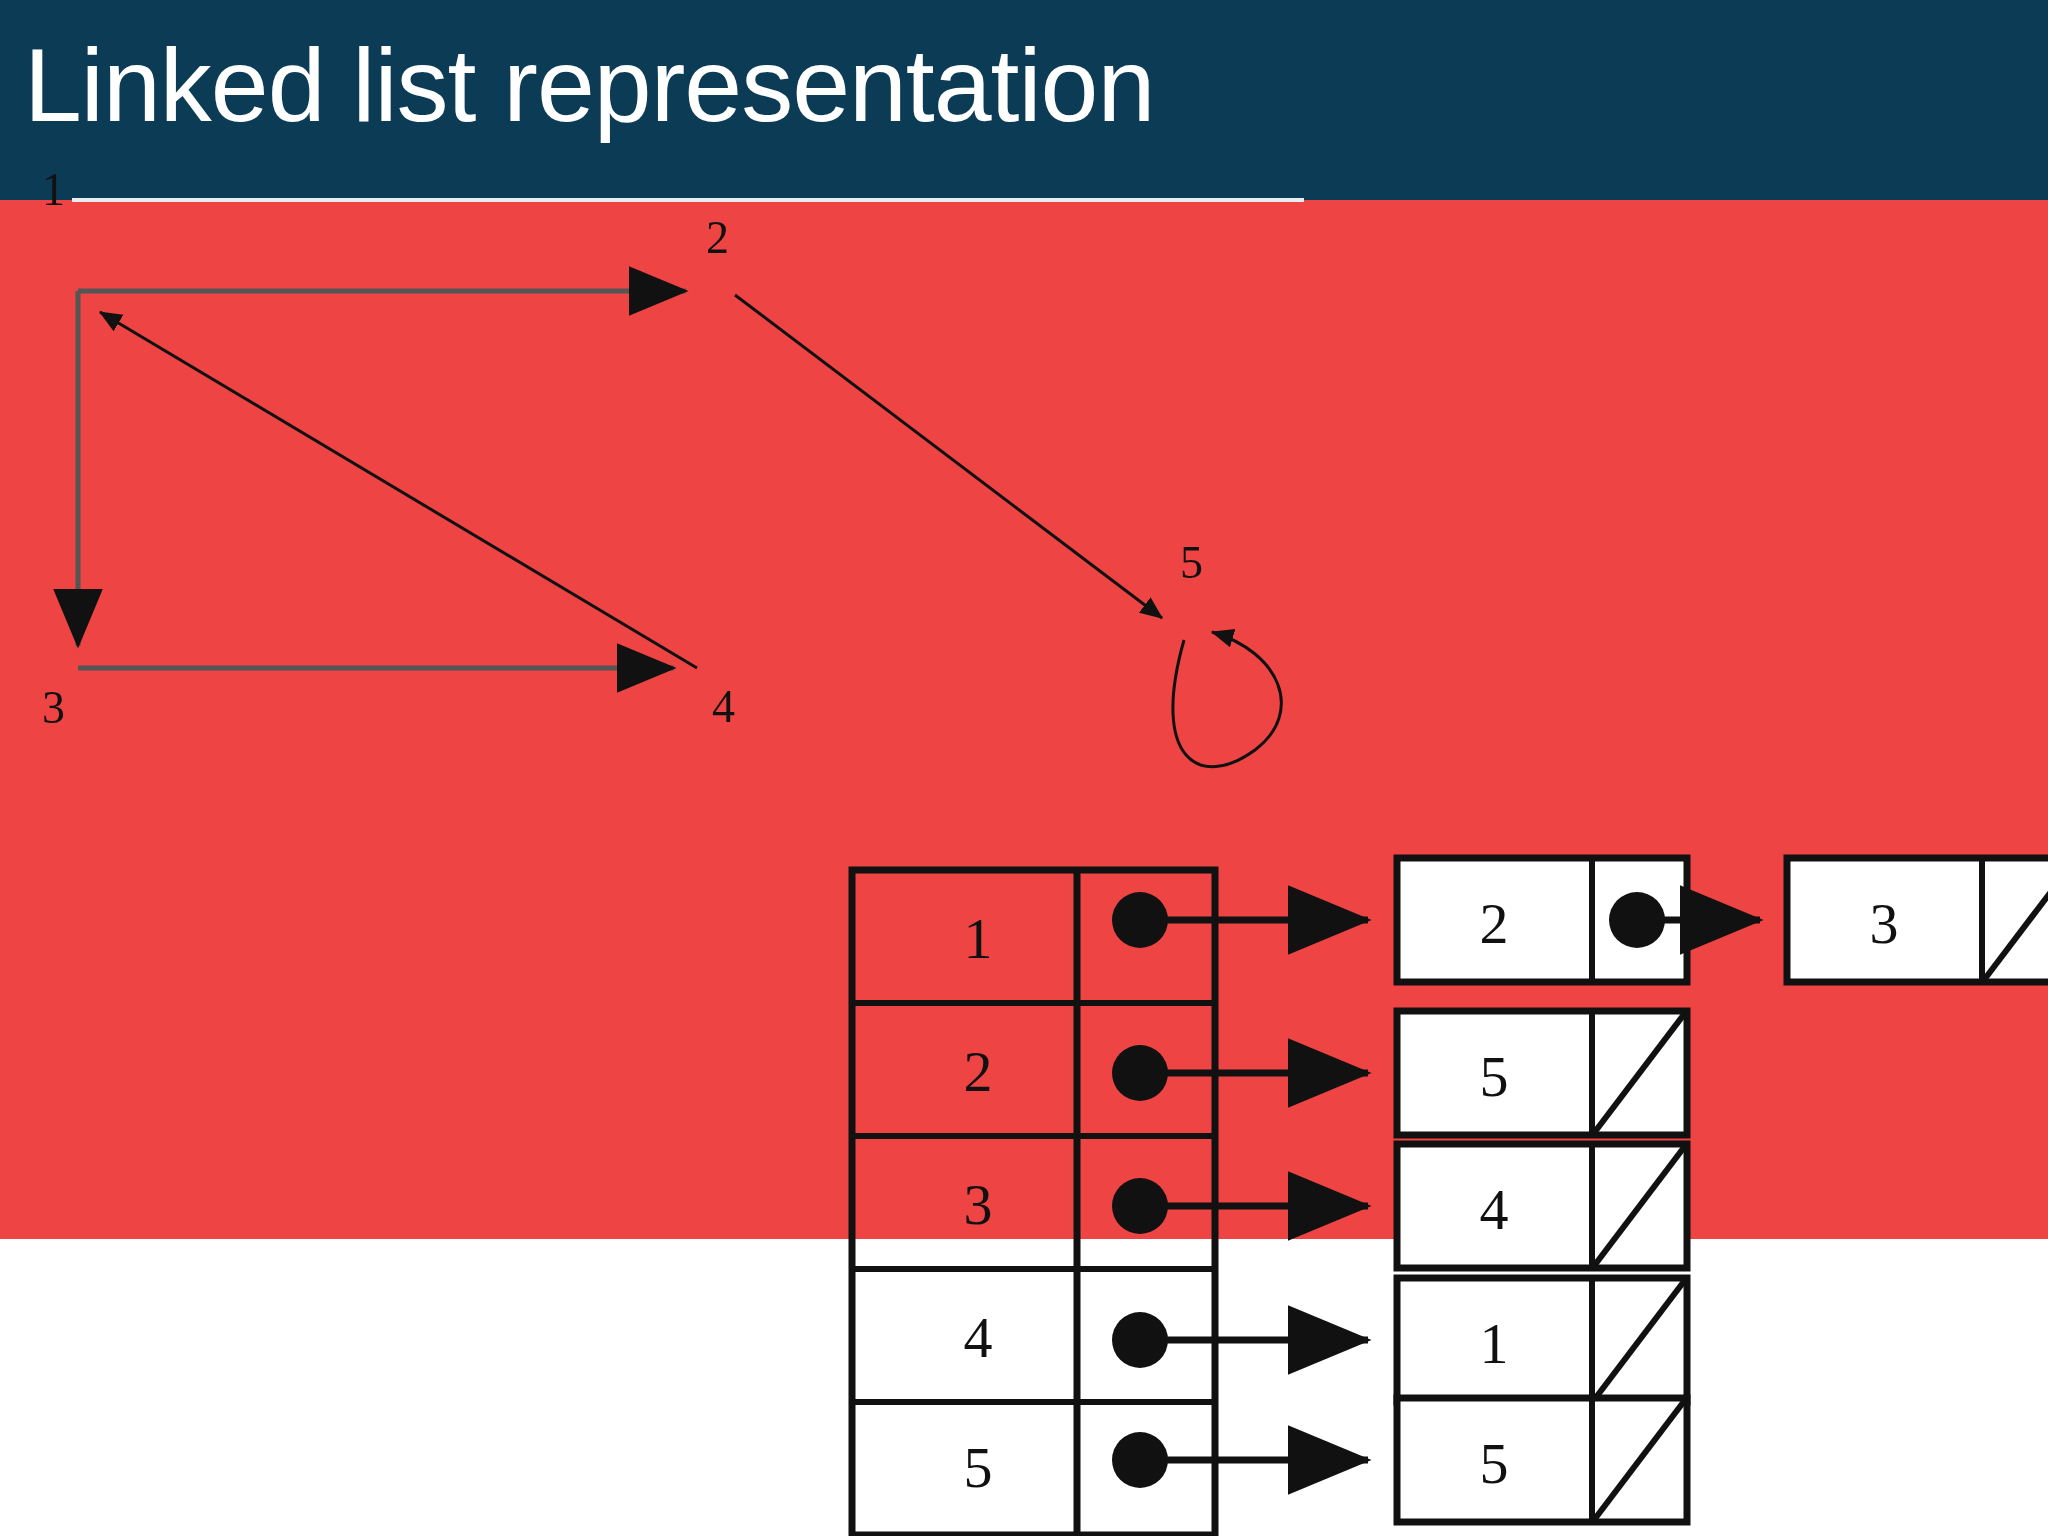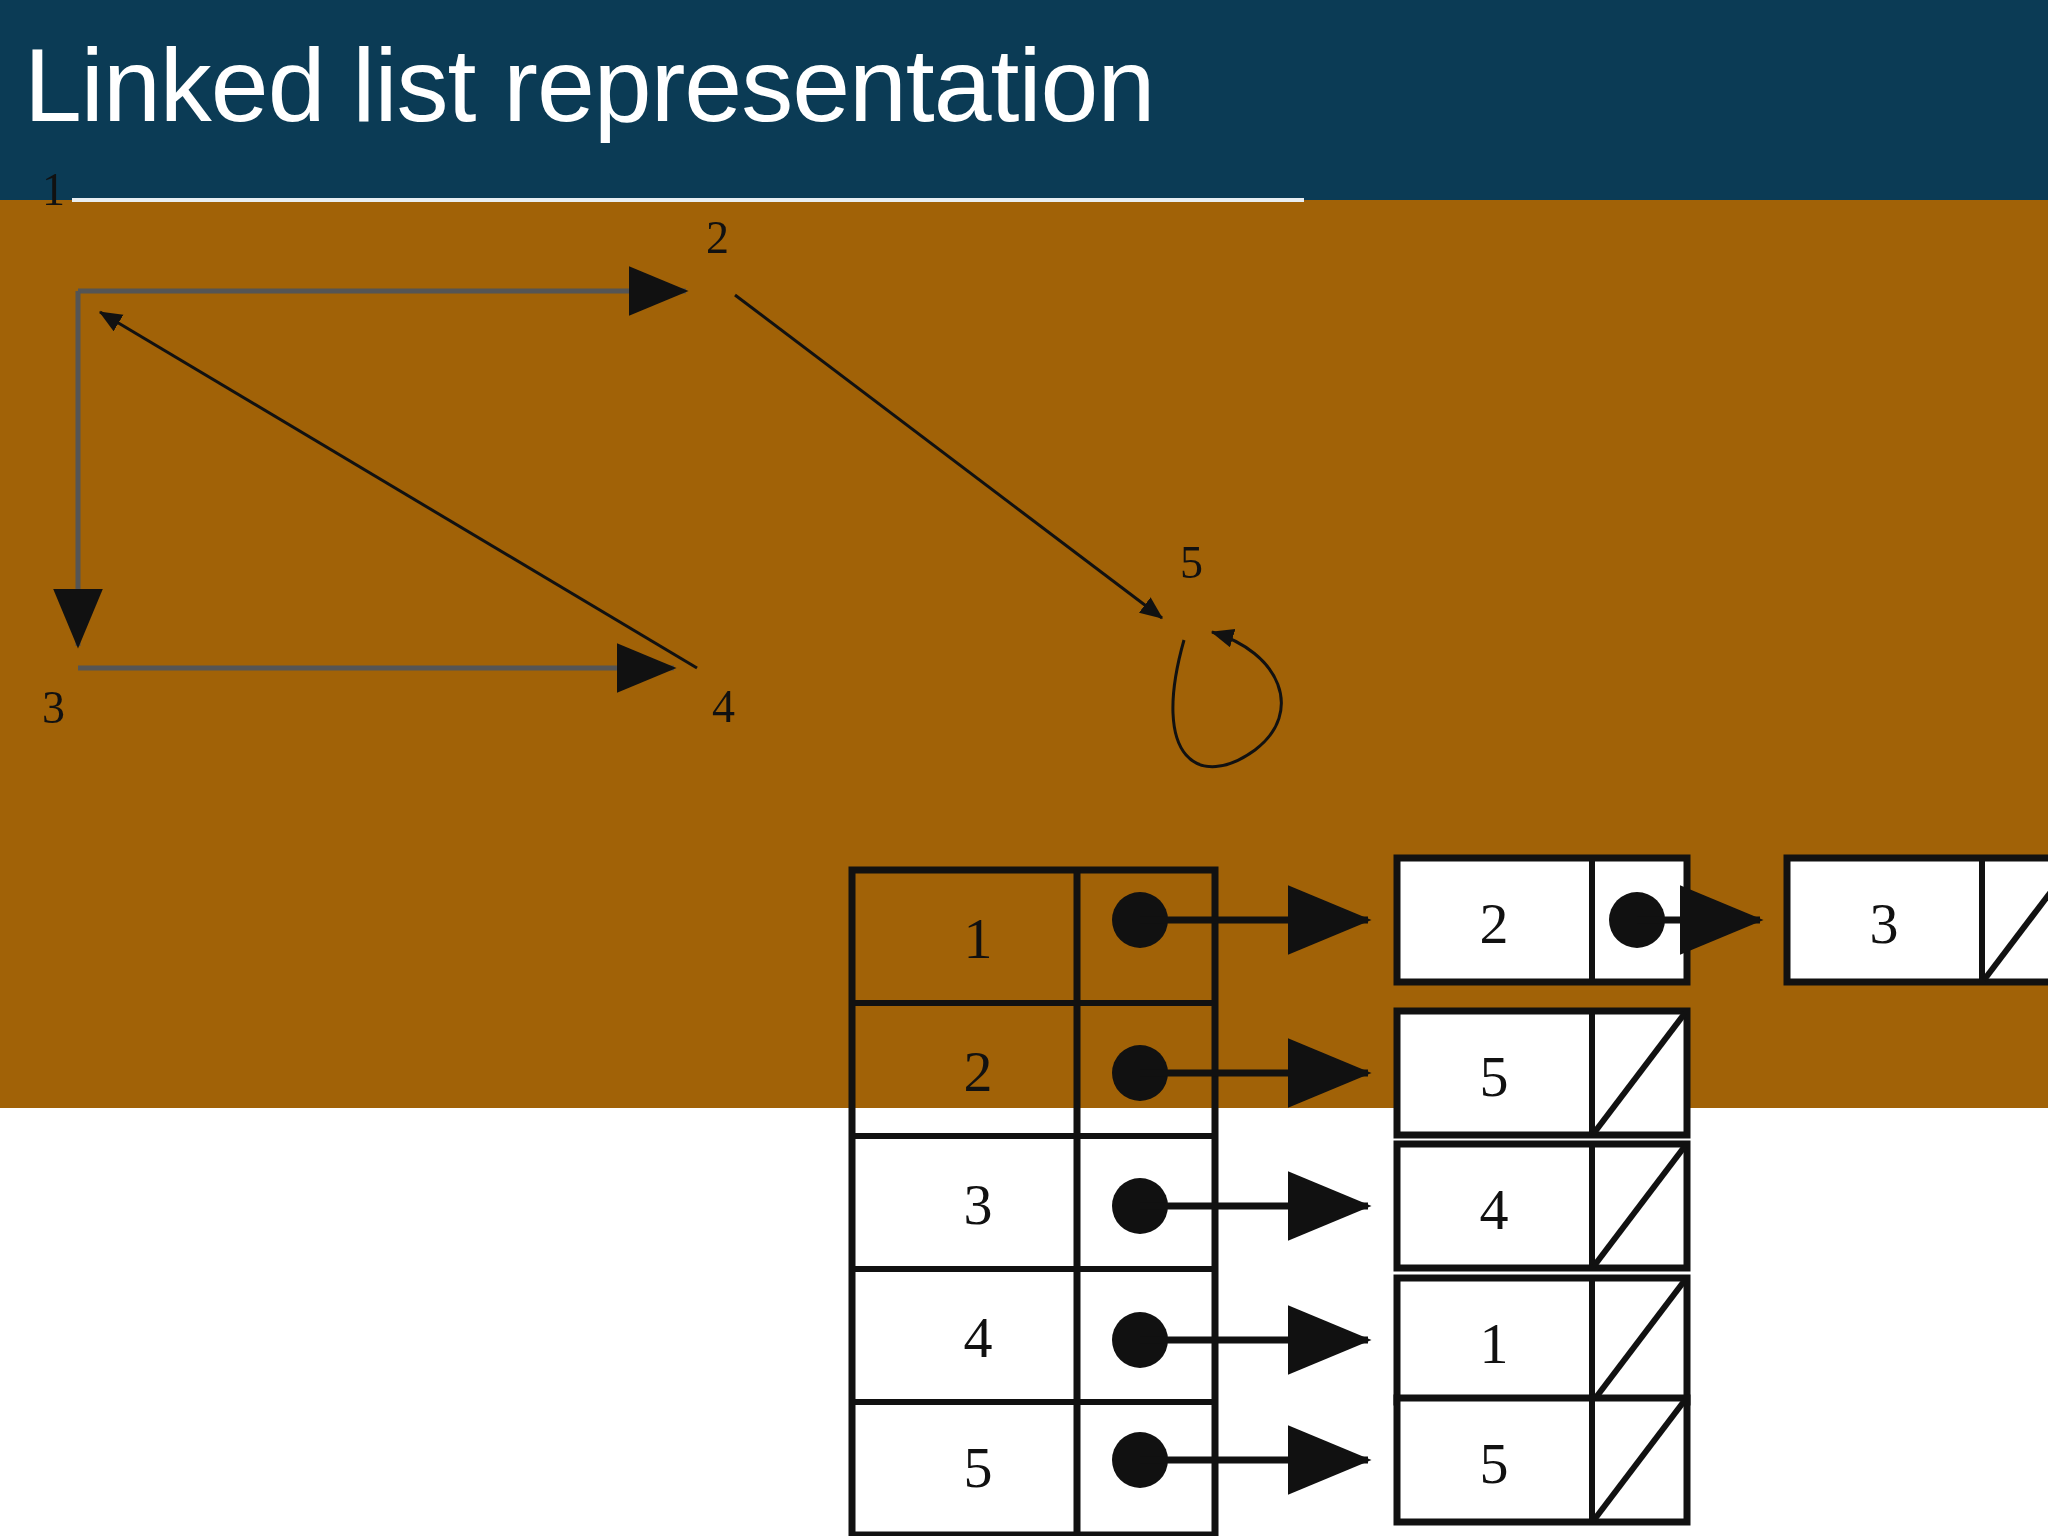--- a/index.html
+++ b/index.html
@@ -12,22 +12,22 @@
     width: 2048px;
     height: 1536px;
     overflow: hidden;
     font-family: "Liberation Sans", sans-serif;
     position: relative;
   }
   #slide {
     position: absolute;
     left: 0; top: 0;
     width: 2048px;
-    height: 1108px;
-    background: #a16207;
+    height: 1239px;
+    background: #ef4444;
   }
   
   #title-banner {
     position: absolute;
     left: 0; top: 0;
     width: 2048px;
     height: 200px;
     background: #0b3b55;
     box-sizing: border-box;
   }

